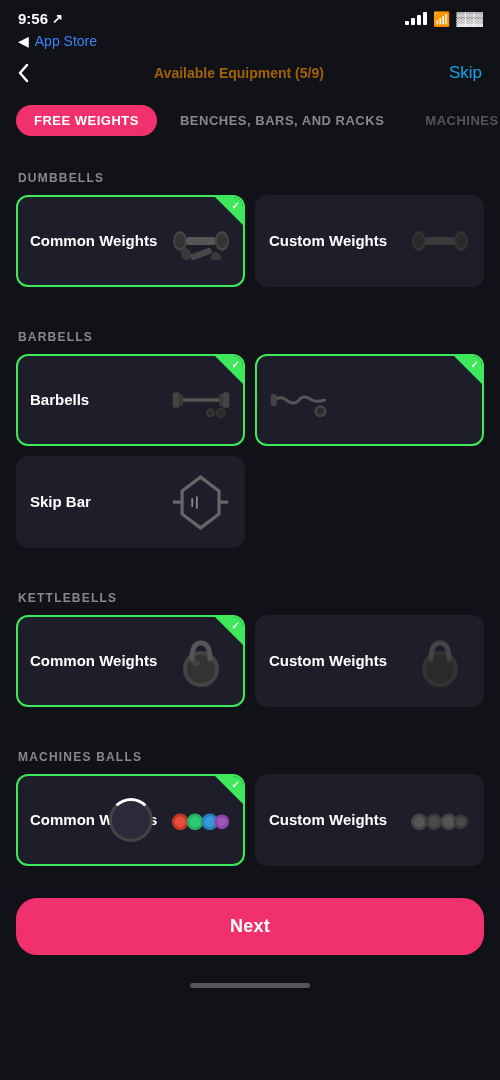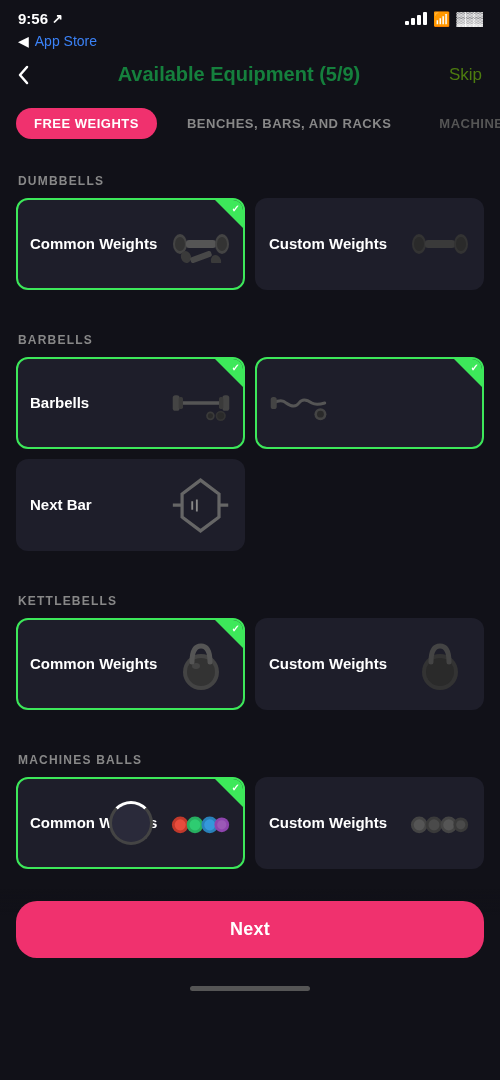--- a/index.html
+++ b/index.html
@@ -36,37 +36,37 @@
       padding: 8px 18px 12px;
     }
     .nav-back {
       color: #fff;
       font-size: 20px;
       cursor: pointer;
       display: flex;
       align-items: center;
     }
     .nav-title {
-      font-size: 20px;
+      font-size: 14px;
       font-weight: 600;
-      color: #15803d;
+      color: #a16207;
       text-align: center;
     }
     .nav-skip {
-      color: #4d7c0f;
+      color: #0ea5e9;
       font-size: 17px;
       font-weight: 500;
       cursor: pointer;
     }
 
     
     .tabs-container {
       display: flex;
       padding: 10px 16px 12px;
-      gap: 12px;
+      gap: 5px;
       overflow-x: auto;
       scrollbar-width: none;
     }
     .tabs-container::-webkit-scrollbar { display: none; }
     .tab {
       white-space: nowrap;
       padding: 8px 18px;
       border-radius: 22px;
       font-size: 13px;
       font-weight: 700;
@@ -331,21 +331,21 @@
           <ellipse cx="60" cy="38" rx="7" ry="7" fill="#444"></ellipse>
           <ellipse cx="60" cy="38" rx="4" ry="4" fill="#2a2a2a"></ellipse>
         </svg>
       </div>
     </div>
   </div>
   <div style="margin-top:10px;">
     <div style="display:grid; grid-template-columns: 1fr 1fr; gap:10px;">
 
       <div class="equip-card equip-card-unselected">
-        <span class="card-label">Next Bar</span>
+        <span class="card-label">Skip Bar</span>
         <div class="card-image">
           <svg width="65" height="65" viewBox="0 0 65 65">
 
             <polygon points="32,5 52,20 52,45 32,60 12,45 12,20" fill="none" stroke="#666" stroke-width="3.5"></polygon>
 
             <line x1="2" y1="32" x2="12" y2="32" stroke="#666" stroke-width="3.5"></line>
             <line x1="52" y1="32" x2="62" y2="32" stroke="#666" stroke-width="3.5"></line>
 
             <line x1="23" y1="28" x2="23" y2="37" stroke="#888" stroke-width="2"></line>
             <line x1="28" y1="26" x2="28" y2="39" stroke="#888" stroke-width="2"></line>

